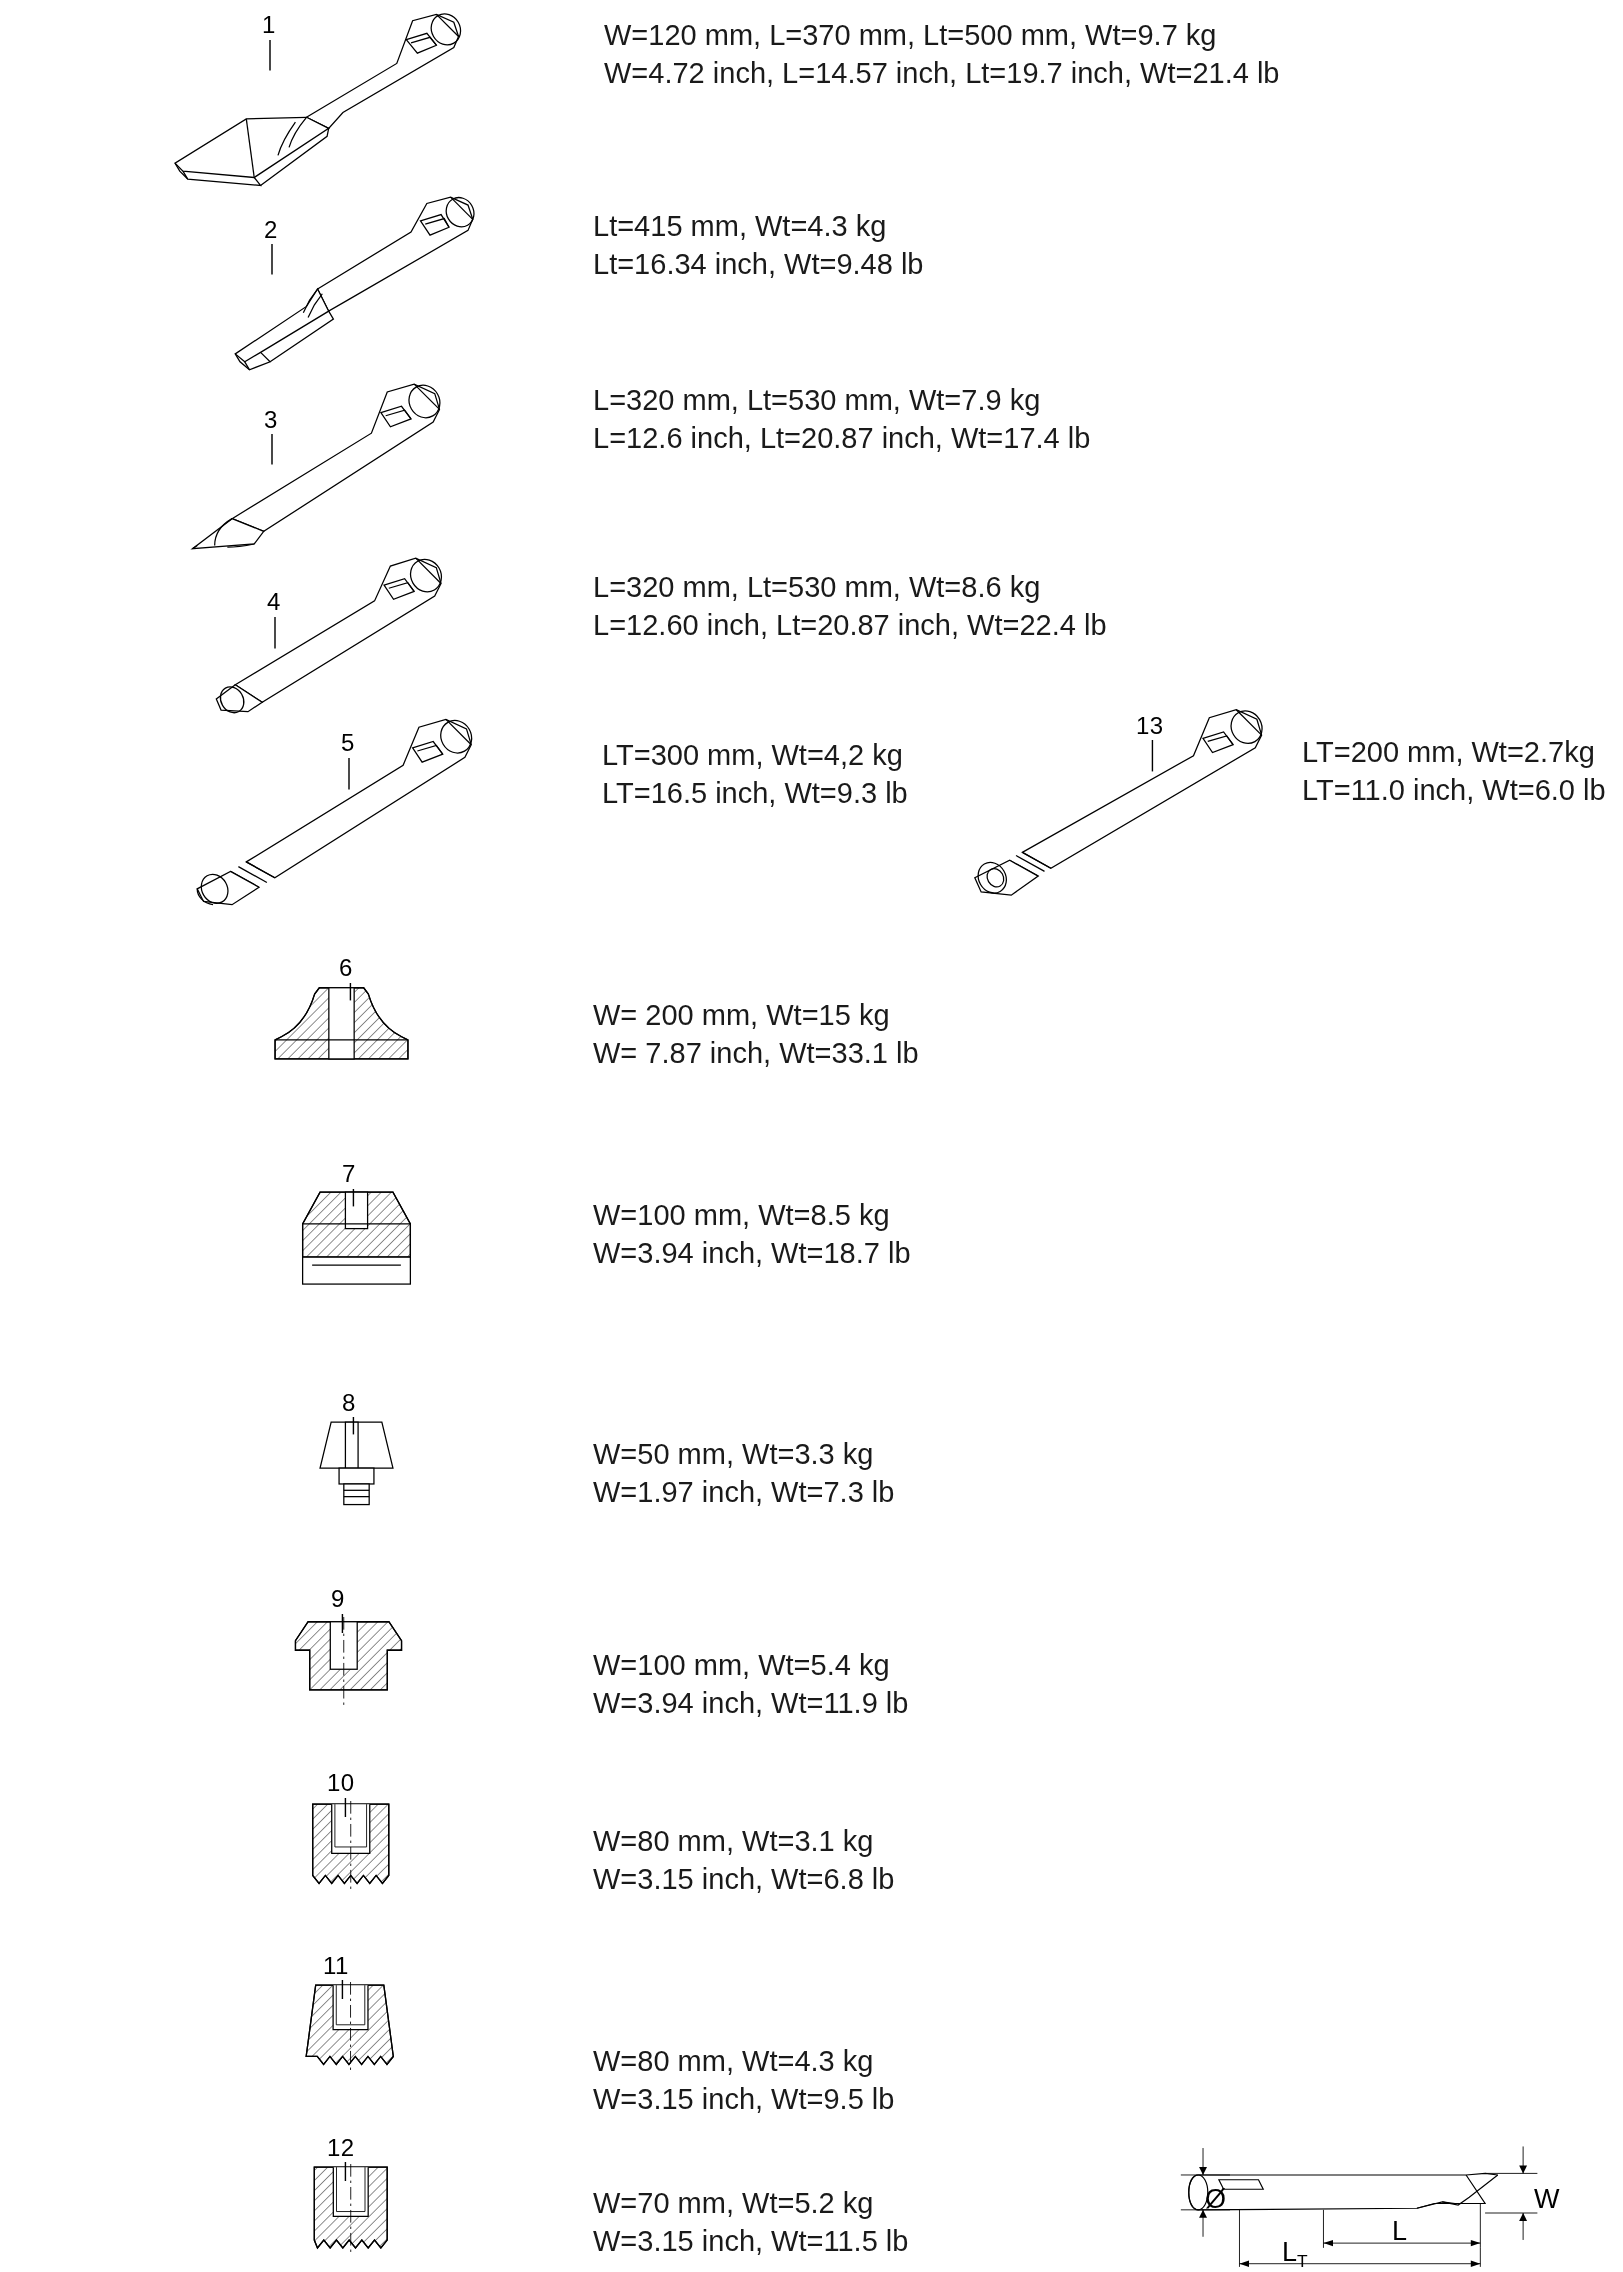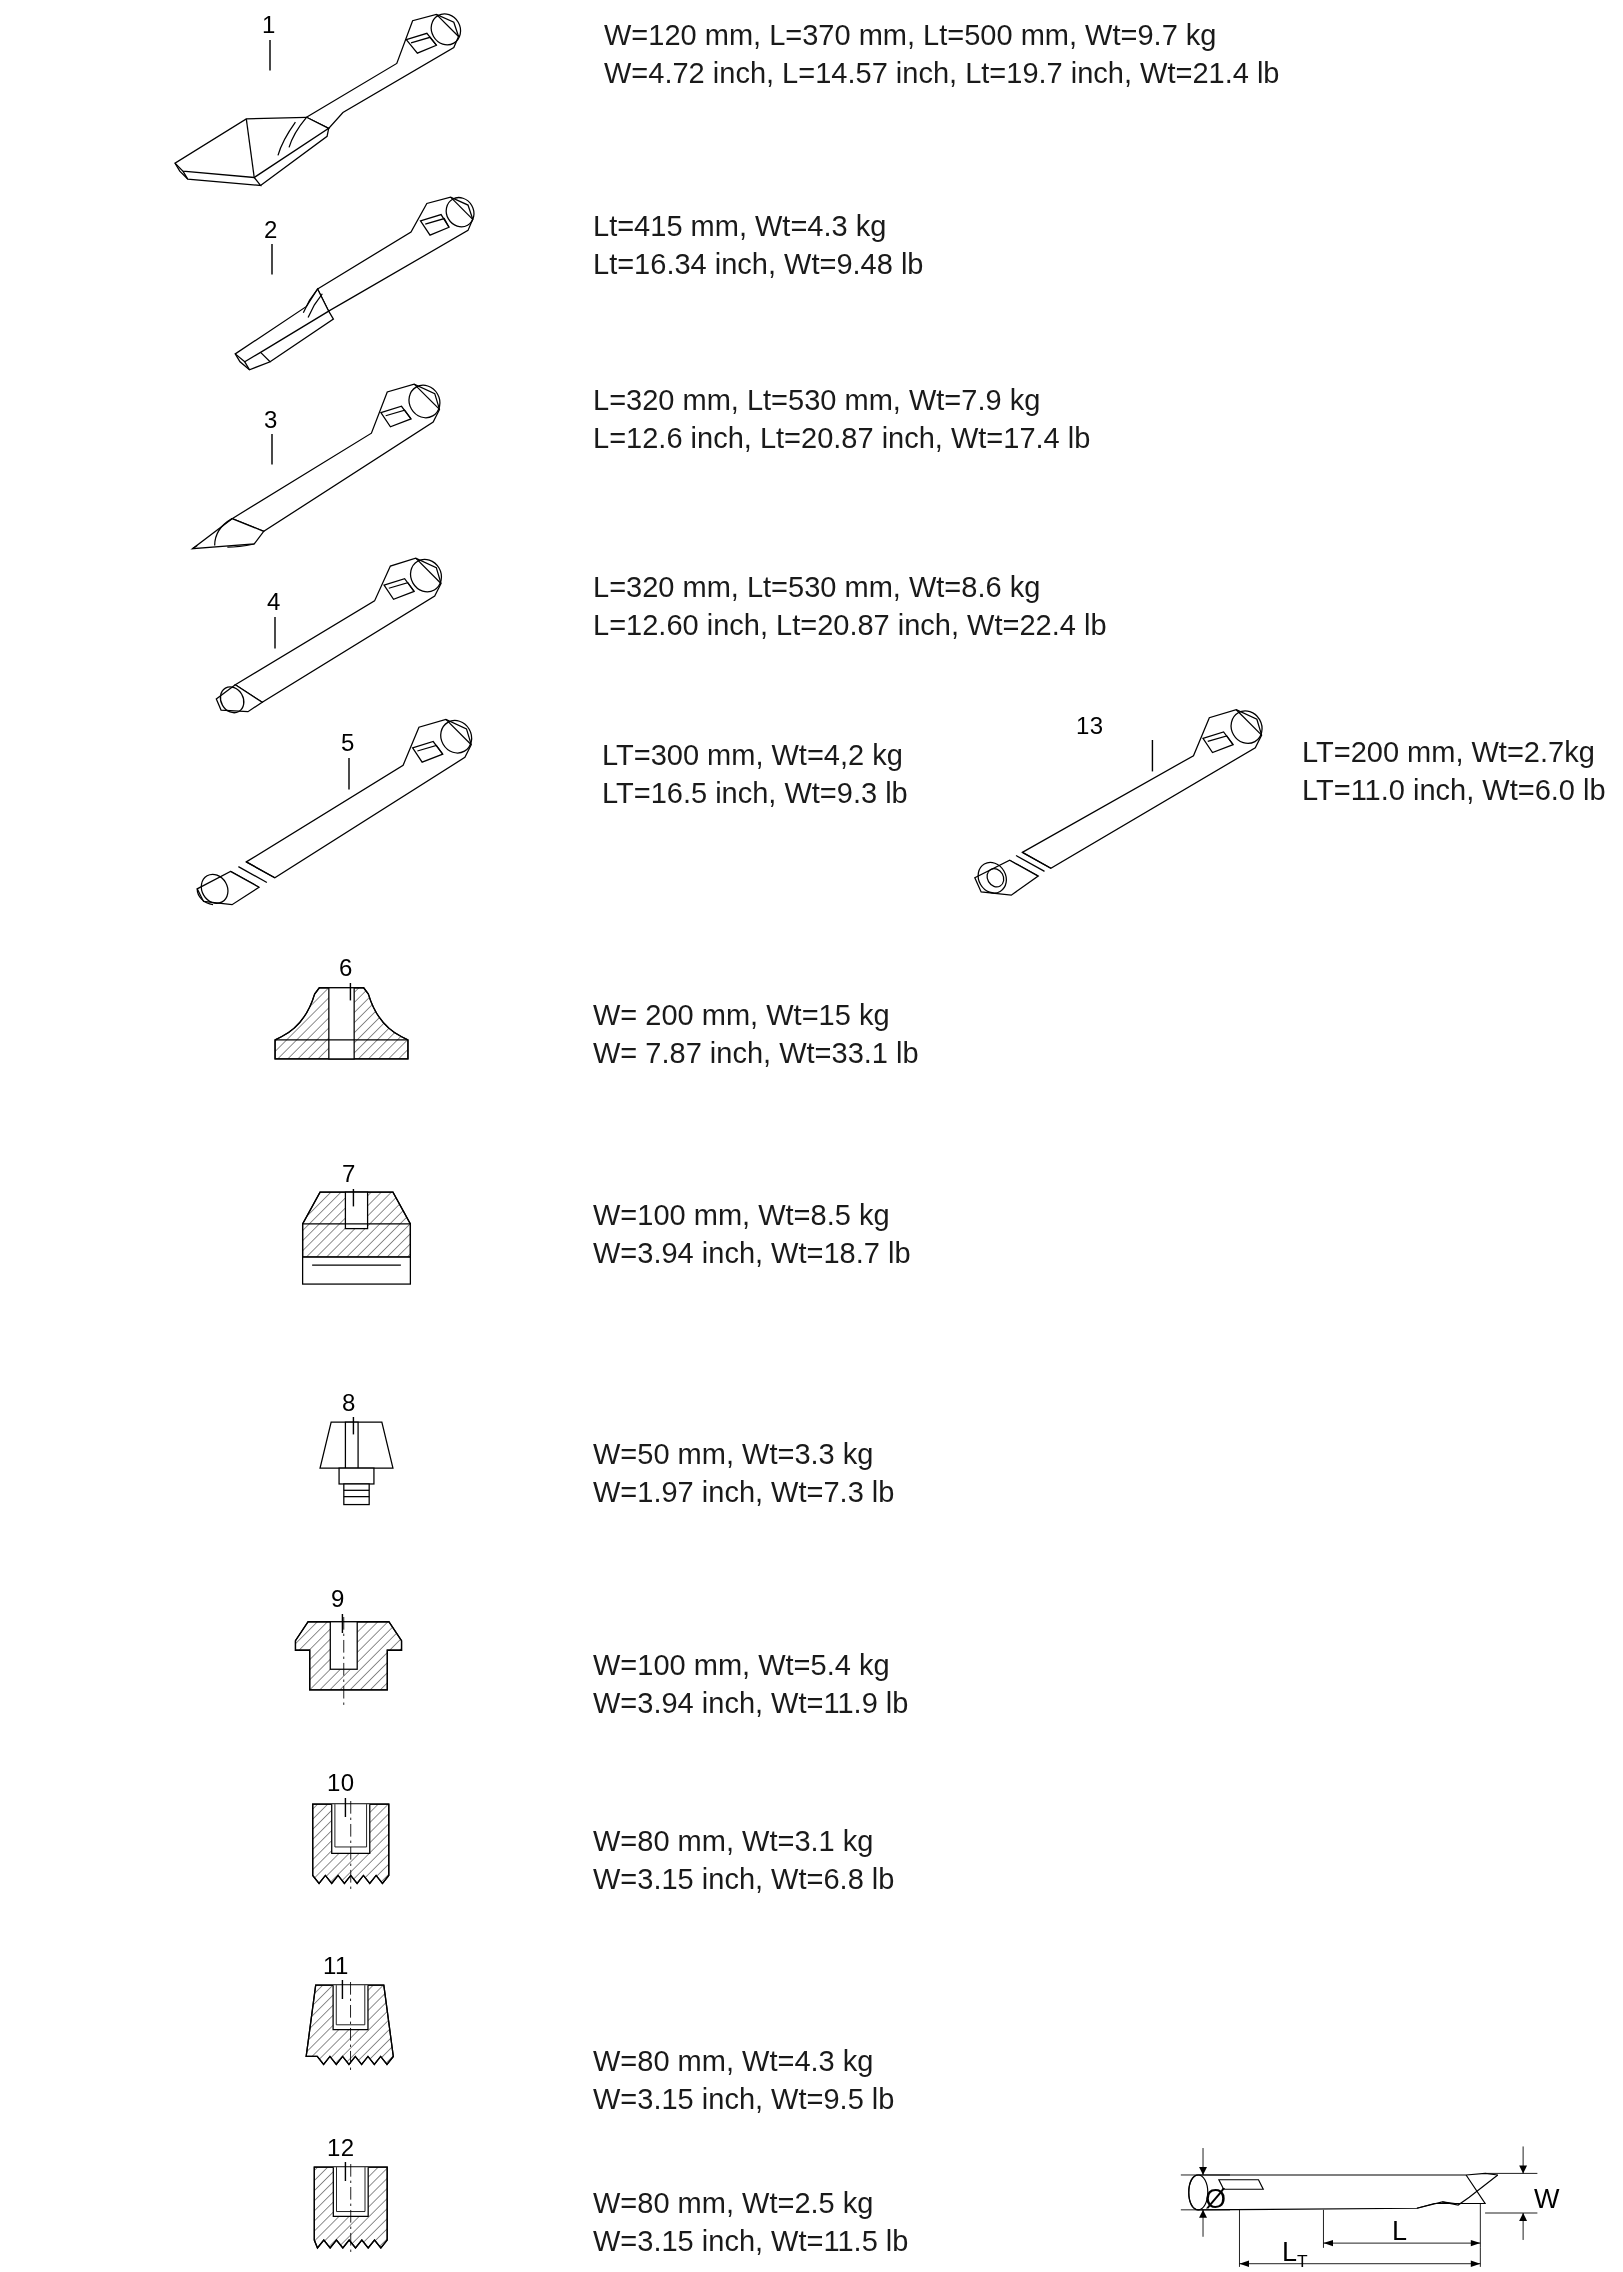--- a/index.html
+++ b/index.html
@@ -170,21 +170,21 @@
       <path d="M328 42 L354 34 L366 50 L340 60 Z"></path>
       <path d="M334 46 L358 39 L366 50"></path>
       <path d="M100 186 L136 206"></path>
       <path d="M92 190 L128 210"></path>
       <path d="M84 196 L120 216"></path>
       <path d="M84 196 L120 216 L86 240 L48 236 L40 218 Z" fill="#fff"></path>
       <ellipse cx="62" cy="218" rx="17" ry="20" transform="rotate(-30 62 218)"></ellipse>
       <ellipse cx="66" cy="218" rx="10" ry="12" transform="rotate(-30 66 218)"></ellipse>
     </svg>
   </div>
-  <div class="callout" style="left:1076px;top:712px;">13</div>
+  <div class="callout" style="left:1136px;top:712px;">13</div>
   <svg class="row" style="left:1146px;top:740px;" width="16" height="33" viewBox="0 0 20 42">
       <line x1="8" y1="0" x2="8" y2="40" stroke="#000" stroke-width="1.8"></line>
     </svg>
   <div class="spec" style="left:1302px;top:734px;">
     <div>LT=200 mm, Wt=2.7kg</div>
     <div>LT=11.0 inch, Wt=6.0 lb</div>
   </div>
 
   <div class="fig" style="left:262px;top:983px;">
     <svg width="159" height="87" viewBox="0 0 200 110" fill="none" stroke="#000" stroke-width="1.6">
@@ -331,21 +331,21 @@
       <path d="M42 4 L42 66 L86 66 L86 4" fill="#fff"></path>
       <path d="M46 4 L46 60 L82 60 L82 4" fill="none" stroke-width="1.1"></path>
       <line x1="64" y1="0" x2="64" y2="114" stroke="#000" stroke-width="1.1" stroke-dasharray="16 5 3 5"></line>
     </svg>
   </div>
   <div class="callout" style="left:327px;top:2134px;">12</div>
   <svg class="row" style="left:339px;top:2162px;" width="16" height="20.6" viewBox="0 0 20 26">
       <line x1="8" y1="0" x2="8" y2="24" stroke="#000" stroke-width="1.8"></line>
     </svg>
   <div class="spec" style="left:593px;top:2185px;">
-    <div>W=80 mm, Wt=2.5 kg</div>
+    <div>W=70 mm, Wt=5.2 kg</div>
     <div>W=3.15 inch, Wt=11.5 lb</div>
   </div>
 
   <div class="legend" style="left:1165px;top:2140px;">
     <svg width="412" height="127" viewBox="0 0 520 160" fill="none" stroke="#000" stroke-width="1.5">
 
       <path d="M42 44 L380 44 L404 42 L420 44"></path>
       <path d="M42 88 L318 86 L350 78 L370 82 L384 72 L420 44"></path>
       <path d="M42 44 C34 44 30 54 30 66 C30 78 34 88 42 88"></path>
       <ellipse cx="42" cy="66" rx="12" ry="22"></ellipse>

